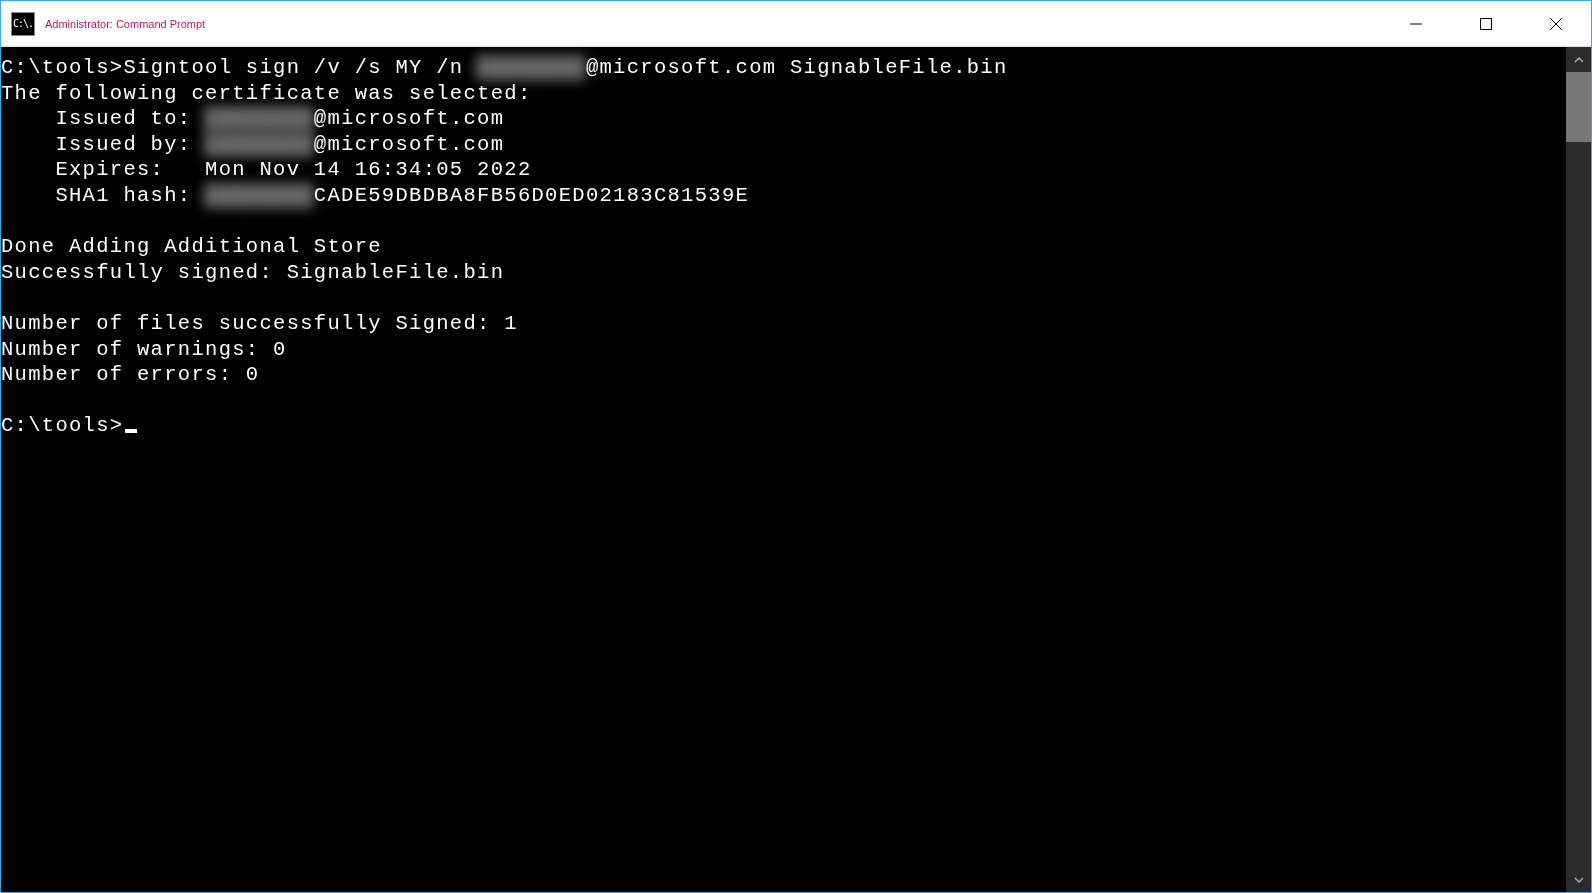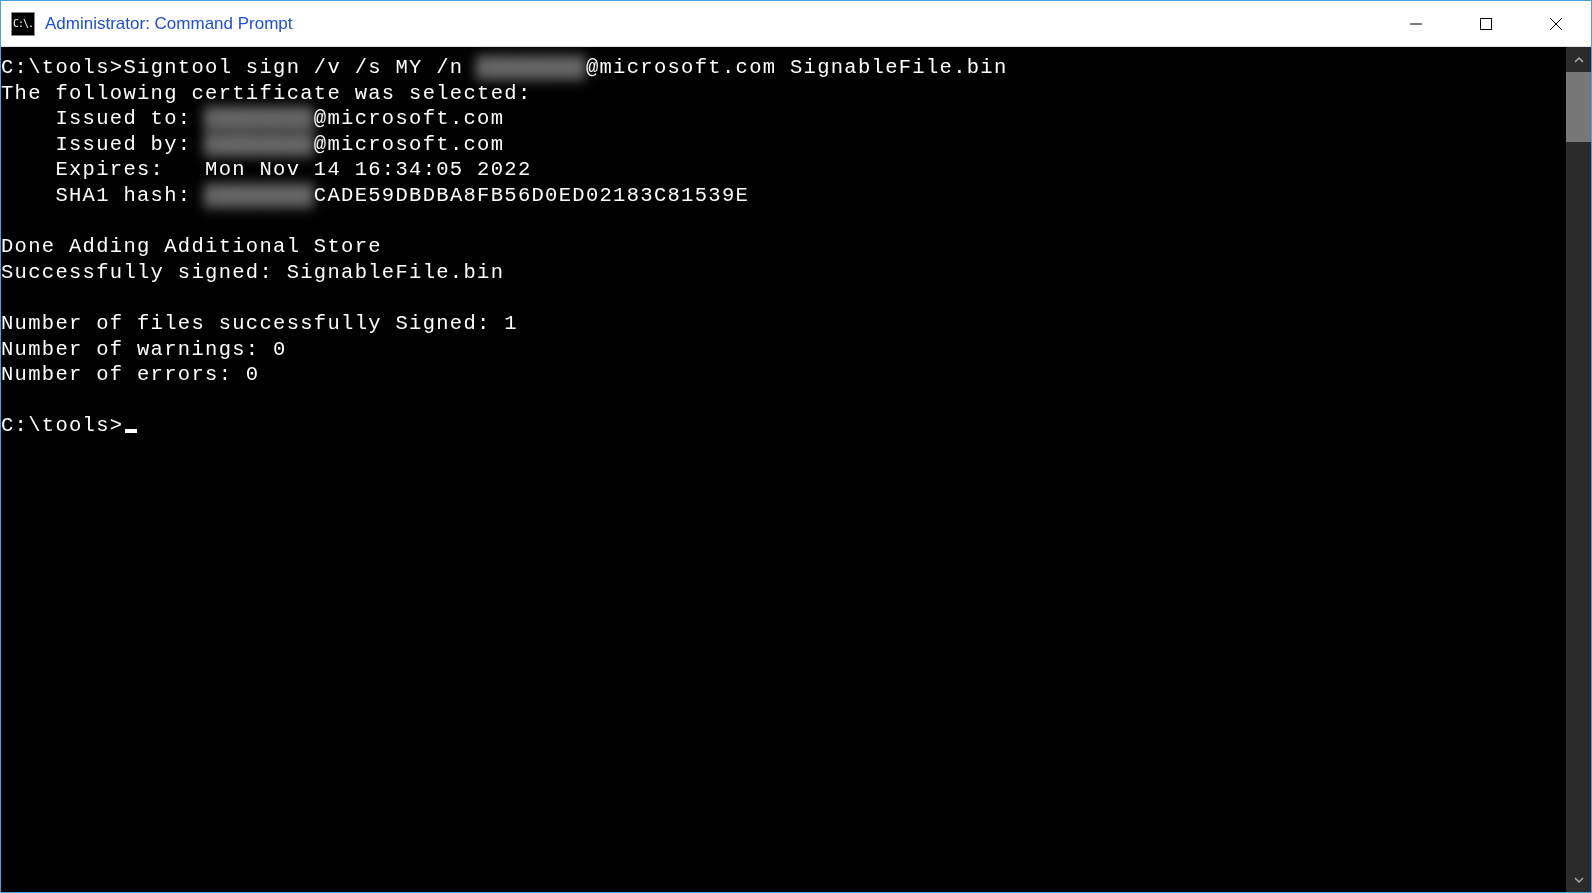--- a/index.html
+++ b/index.html
@@ -21,21 +21,21 @@
     width: 24px; height: 24px;
     background: #000;
     display: flex; align-items: center; justify-content: center;
     font-family: Consolas, monospace;
     font-size: 10px; color: #fff;
     margin-right: 10px;
     border: 1px solid #888;
     letter-spacing: -1px;
   }
   .titlebar .title {
-    font-size: 17px; color: #1d4ed8;
+    font-size: 11px; color: #be185d;
   }
   .titlebar .spacer { flex: 1; }
   .win-btn {
     width: 70px; height: 46px;
     display: flex; align-items: center; justify-content: center;
     color: #000;
   }
   .win-btn svg { width: 14px; height: 14px; stroke: #000; fill: none; stroke-width: 1; }
   .win-btn.close svg { width: 16px; height: 16px; }
 

